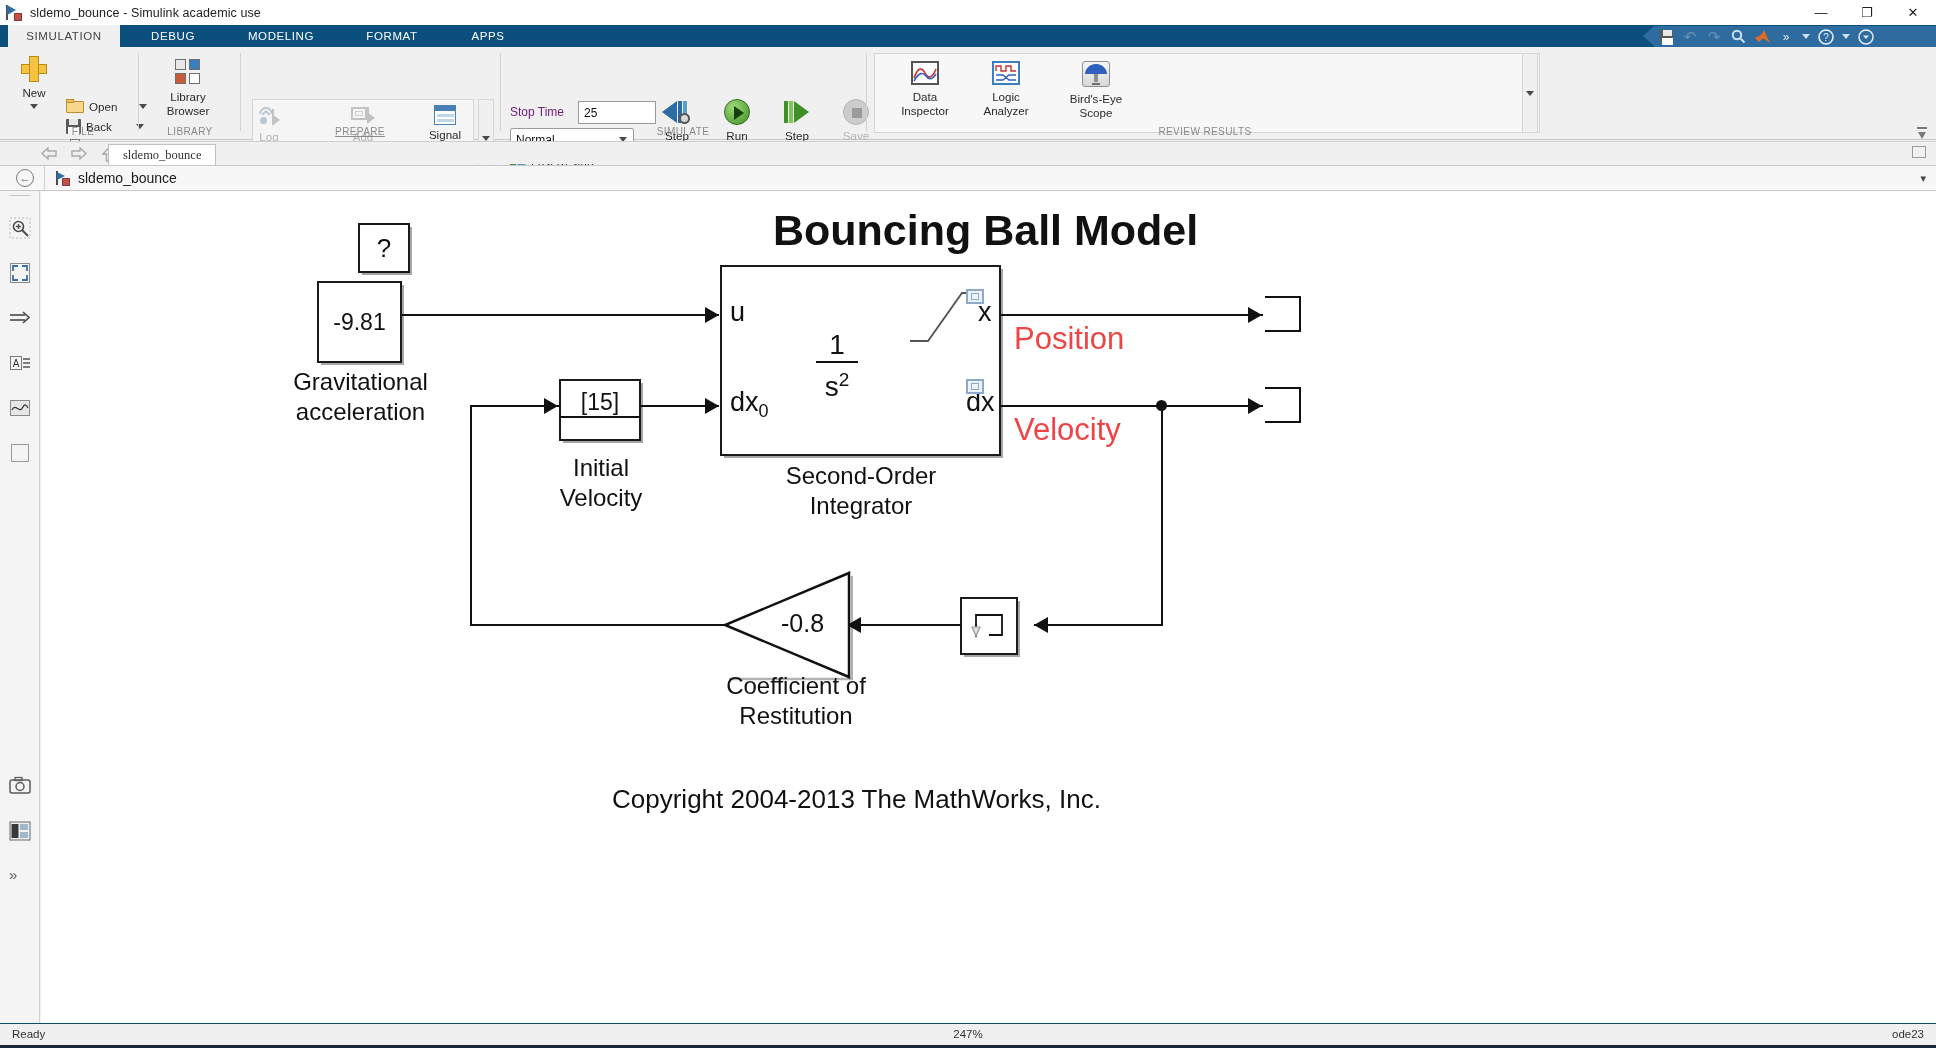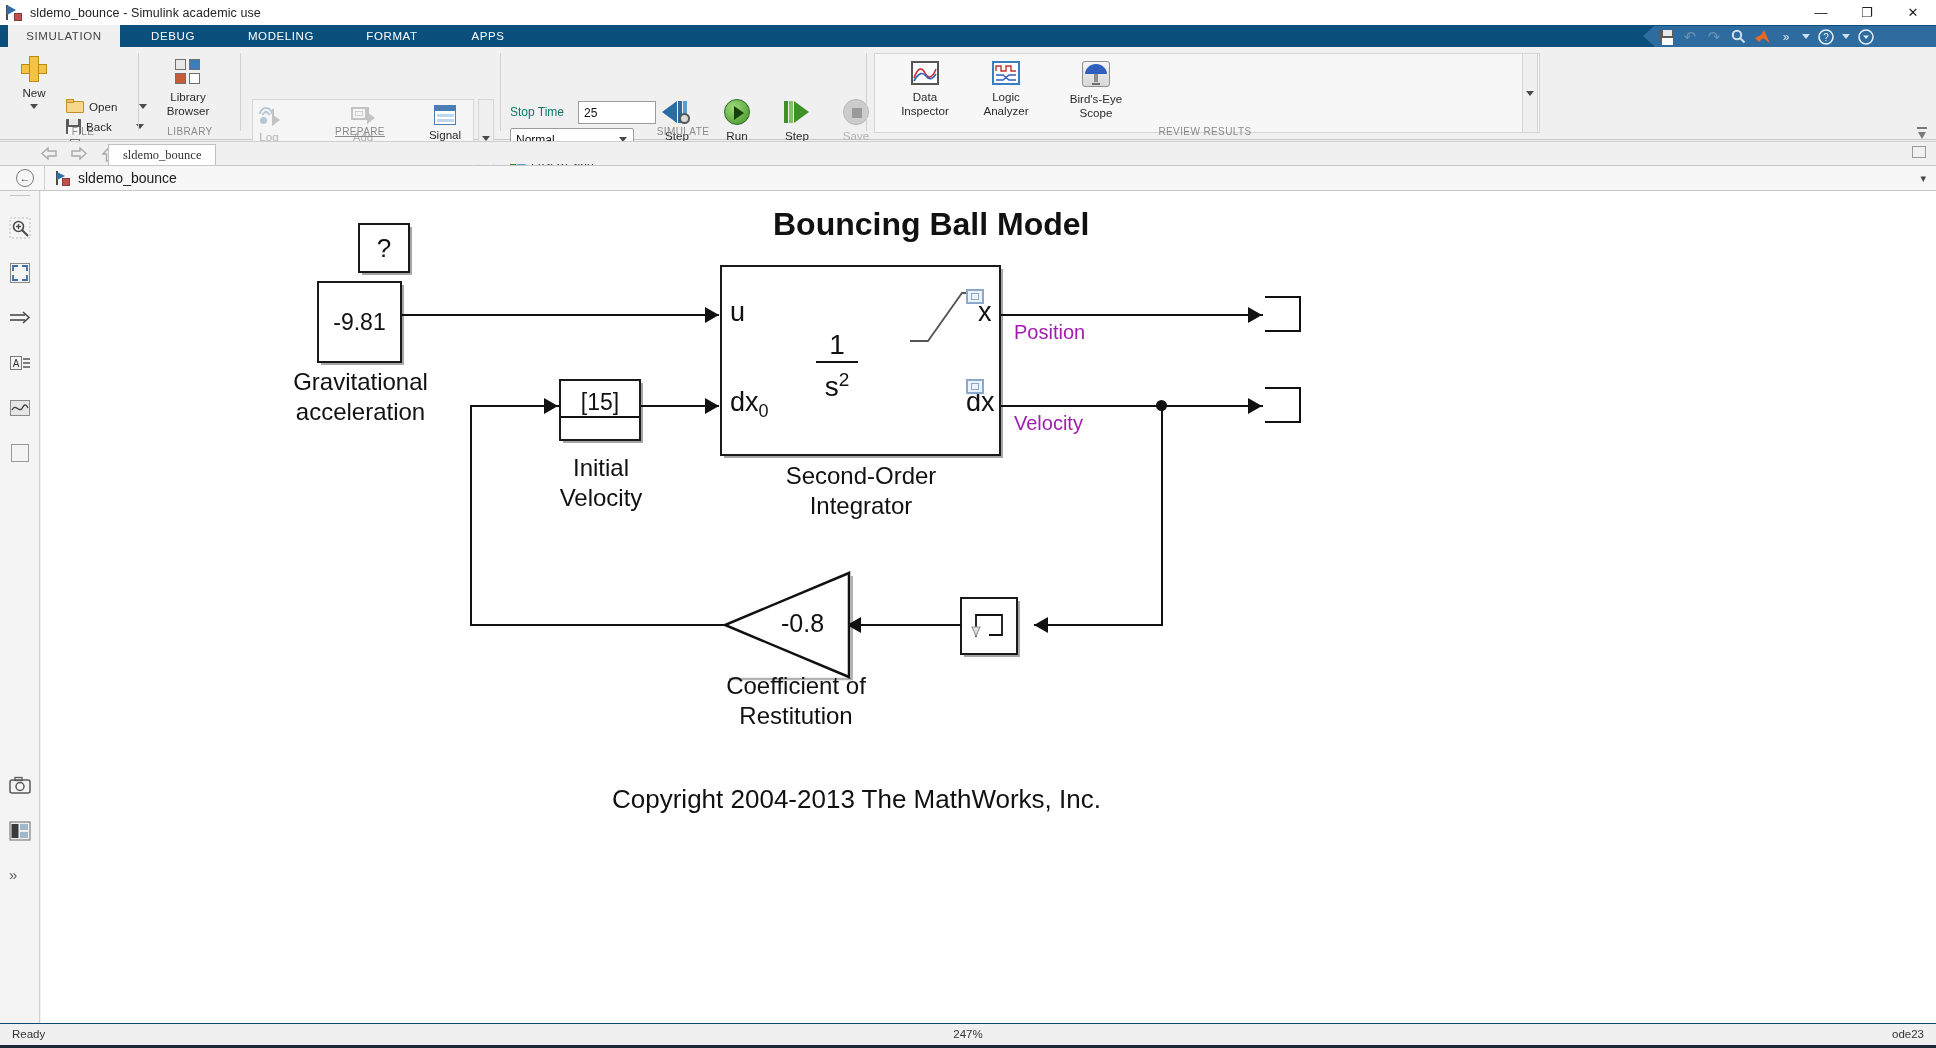--- a/index.html
+++ b/index.html
@@ -185,38 +185,38 @@
   
   .canvas { position: absolute; left: 41px; top: 191px; width: 1895px; height: 832px; background: #ffffff; overflow: hidden; }
 
   .blk {
     position: absolute; background: #ffffff; border: 2px solid #1a1a1a;
     box-shadow: 3px 3px 0 -1px rgba(0,0,0,0.35);
     display: flex; align-items: center; justify-content: center;
   }
   .blk-text { font-size: 23px; color: #111; }
   .cap { position: absolute; text-align: center; font-size: 24px; color: #111; line-height: 30px; }
-  .sig-lbl { position: absolute; font-size: 20px; color: #a21caf; }
+  .sig-lbl { position: absolute; font-size: 31px; color: #ef4444; }
   .port-lbl { position: absolute; font-size: 27px; color: #111; }
   .port-sub { font-size: 18px; vertical-align: sub; }
 
   .wire { position: absolute; background: #111; }
   .wire.h { height: 2px; }
   .wire.v { width: 2px; }
   .arrowR { position: absolute; width: 0; height: 0; border-left: 14px solid #111; border-top: 8px solid transparent; border-bottom: 8px solid transparent; }
   .arrowL { position: absolute; width: 0; height: 0; border-right: 14px solid #111; border-top: 8px solid transparent; border-bottom: 8px solid transparent; }
   .junction { position: absolute; width: 11px; height: 11px; border-radius: 50%; background: #111; }
   .smallport { position: absolute; width: 18px; height: 15px; border: 2px solid #8aa9cc; background: #eef3fa; }
   .smallport i { position: absolute; left: 3px; top: 2px; width: 8px; height: 7px; border: 1.5px solid #8aa9cc; }
 
   .term { position: absolute; }
   .term .tv { position: absolute; right: 0; top: 0; width: 2px; height: 100%; background: #111; }
   .term .th { position: absolute; width: 100%; height: 2px; background: #111; }
 
-  .title-main { position: absolute; font-size: 32px; font-weight: bold; color: #111; }
+  .title-main { position: absolute; font-size: 43px; font-weight: bold; color: #111; }
   .copyright { position: absolute; font-size: 26px; color: #111; }
 
   .gain-tri { position: absolute; }
 
   
   .statusbar { position: absolute; left: 0; top: 1023px; width: 1936px; height: 22px; background: #f0f0f0; border-top: 1px solid #0c4a6e; font-size: 11.5px; color: #333; }
   .statusbar .s-left { position: absolute; left: 12px; top: 4px; }
   .statusbar .s-mid { position: absolute; left: 50%; top: 4px; transform: translateX(-50%); }
   .statusbar .s-right { position: absolute; right: 12px; top: 4px; }
 
@@ -378,21 +378,21 @@
           <span class="r" style="top:13px;"></span>
         </span>
       <span style="margin-top:3px;">Signal</span>
       <span>Table</span>
     </div>
     <div class="expander" style="left:478px; top:52px;">
         <span class="caret"></span>
       </div>
     <div class="sep" style="left:500px;"></div>
 
-    <div style="position:absolute; left:510px; top:58px; font-size:12px; color:#0f766e;">Stop Time</div>
+    <div style="position:absolute; left:510px; top:58px; font-size:12px; color:#701a75;">Stop Time</div>
     <div class="txtbox" style="left:578px; top:54px; width:78px; height:23px;">25</div>
     <div class="dropdown" style="left:510px; top:81px; width:124px; height:23px;">
       <span>Normal</span>
       <span class="caret"></span>
     </div>
     <div class="small-btn" style="left:510px; top:108px;">
       <span class="fastrestart-ico ico">
           <span class="l"></span>
           <span class="r"></span>
         </span>

